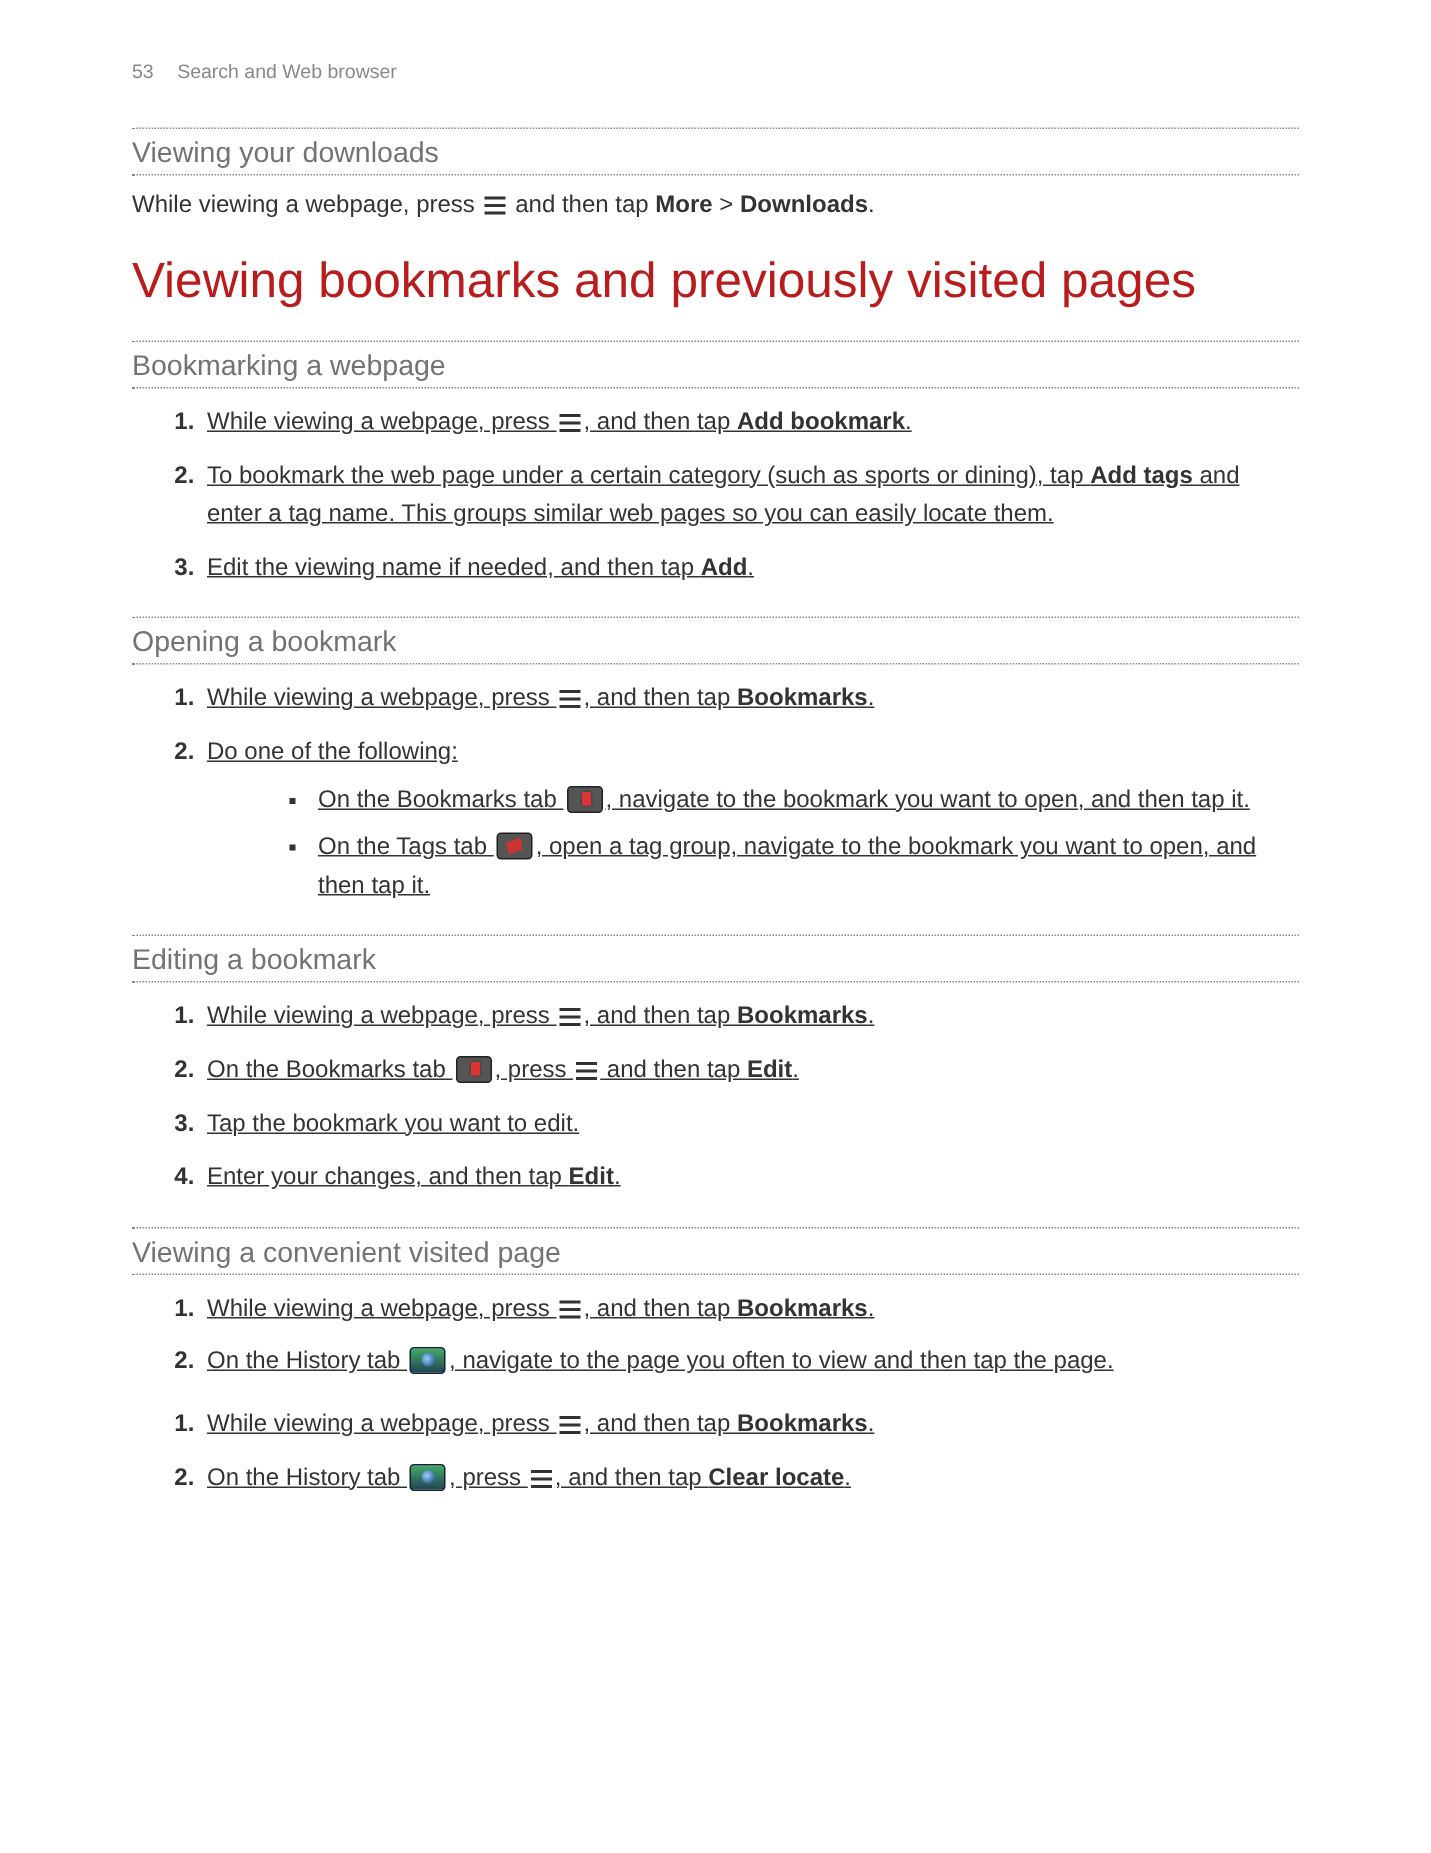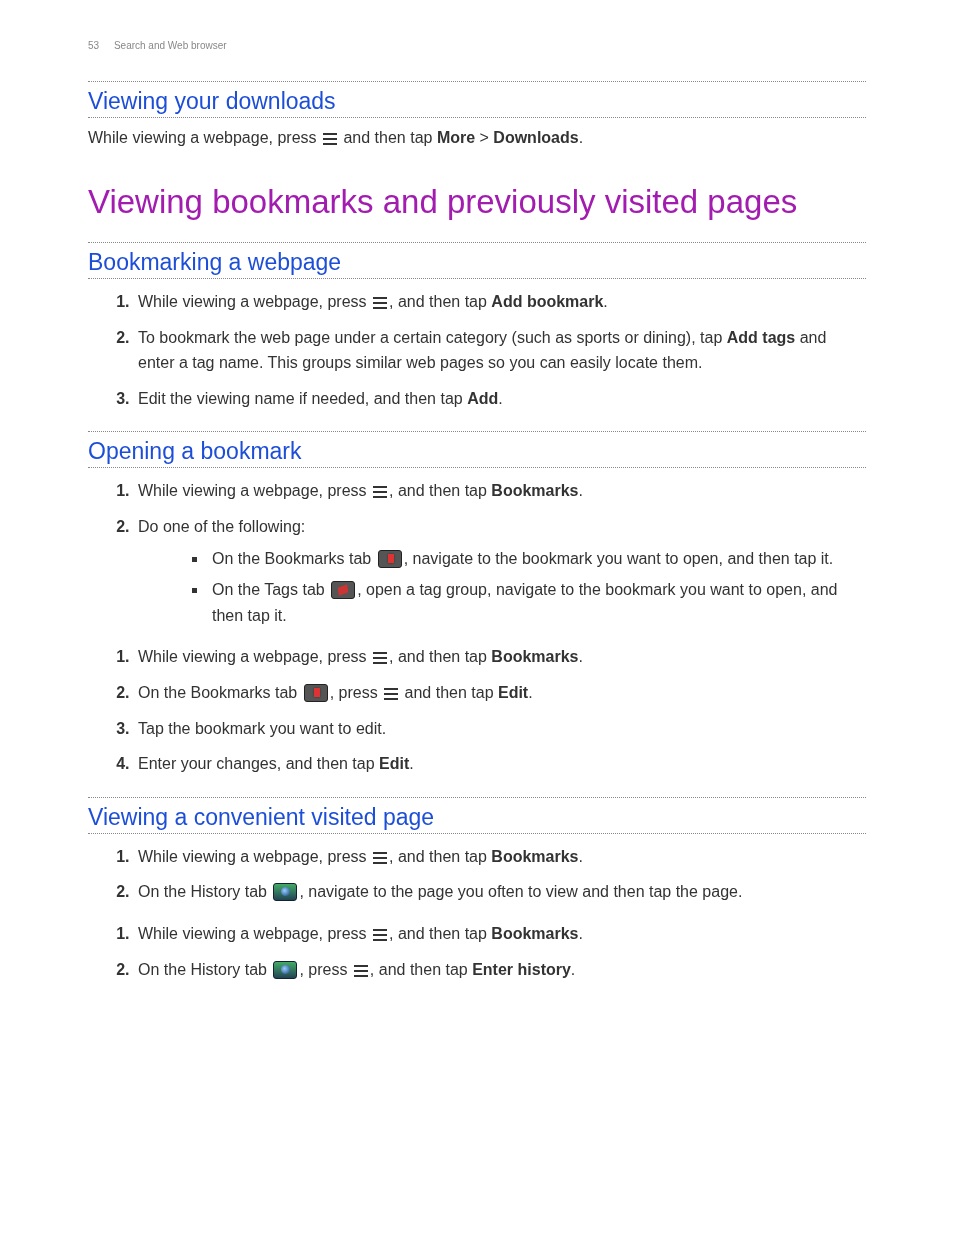--- a/index.html
+++ b/index.html
@@ -7,58 +7,59 @@
     padding: 0;
     background: #fff;
     font-family: "Helvetica Neue", Arial, sans-serif;
     color: #333;
     width: 954px;
   }
   .page {
     padding: 40px 88px 60px 88px;
   }
   .header {
-    font-size: 10px;
+    font-size: 13px;
     color: #888;
     margin-bottom: 30px;
   }
   .header .pnum {
     margin-right: 12px;
   }
   .dotted-top {
     border-top: 1px dotted #888;
   }
   .dotted-bottom {
     border-bottom: 1px dotted #888;
   }
   .section-title {
-    color: #1d4ed8;
-    font-size: 23px;
+    color: #737373;
+    font-size: 19px;
     font-weight: 400;
     padding-top: 6px;
     padding-bottom: 2px;
     margin-top: 20px;
   }
   .big-title {
-    color: #a21caf;
+    color: #b91c1c;
     font-size: 33px;
     font-weight: 400;
     line-height: 1.25;
-    margin: 30px 0 20px 0;
+    margin: 16px 0 20px 0;
   }
   p.body {
     font-size: 16px;
     line-height: 1.55;
     margin: 8px 0;
   }
   ol {
     font-size: 16px;
     line-height: 1.6;
     padding-left: 46px;
     margin: 10px 0 16px 0;
+    text-decoration: underline;
   }
   ol li {
     padding-left: 4px;
     margin-bottom: 10px;
   }
   ol li::marker {
     font-weight: bold;
   }
   ul.bullets {
     list-style: square;
@@ -158,31 +159,32 @@
   <ol>
     <li><span>While viewing a webpage, press </span><span class="menu-icon"></span><span>, and then tap </span><span class="bold">Bookmarks</span><span>.</span></li>
     <li><span>Do one of the following:</span>
       <ul class="bullets">
         <li><span>On the Bookmarks tab </span><span class="tab-icon bookmarks-tab"></span><span>, navigate to the bookmark you want to open, and then tap it.</span></li>
         <li><span>On the Tags tab </span><span class="tab-icon tags-tab"></span><span>, open a tag group, navigate to the bookmark you want to open, and then tap it.</span></li>
       </ul>
     </li>
   </ol>
 
+  <div class="section-title dotted-top dotted-bottom">Editing a bookmark</div>
   <ol>
     <li><span>While viewing a webpage, press </span><span class="menu-icon"></span><span>, and then tap </span><span class="bold">Bookmarks</span><span>.</span></li>
     <li><span>On the Bookmarks tab </span><span class="tab-icon bookmarks-tab"></span><span>, press </span><span class="menu-icon"></span><span> and then tap </span><span class="bold">Edit</span><span>.</span></li>
     <li>Tap the bookmark you want to edit.</li>
     <li><span>Enter your changes, and then tap </span><span class="bold">Edit</span><span>.</span></li>
   </ol>
 
   <div class="section-title dotted-top dotted-bottom">Viewing a convenient visited page</div>
   <ol>
     <li><span>While viewing a webpage, press </span><span class="menu-icon"></span><span>, and then tap </span><span class="bold">Bookmarks</span><span>.</span></li>
     <li><span>On the History tab </span><span class="tab-icon history-tab"></span><span>, navigate to the page you often to view and then tap the page.</span></li>
   </ol>
 
   <ol>
     <li><span>While viewing a webpage, press </span><span class="menu-icon"></span><span>, and then tap </span><span class="bold">Bookmarks</span><span>.</span></li>
-    <li><span>On the History tab </span><span class="tab-icon history-tab"></span><span>, press </span><span class="menu-icon"></span><span>, and then tap </span><span class="bold">Enter history</span><span>.</span></li>
+    <li><span>On the History tab </span><span class="tab-icon history-tab"></span><span>, press </span><span class="menu-icon"></span><span>, and then tap </span><span class="bold">Clear locate</span><span>.</span></li>
   </ol>
 
 </div>
 
 </body></html>

